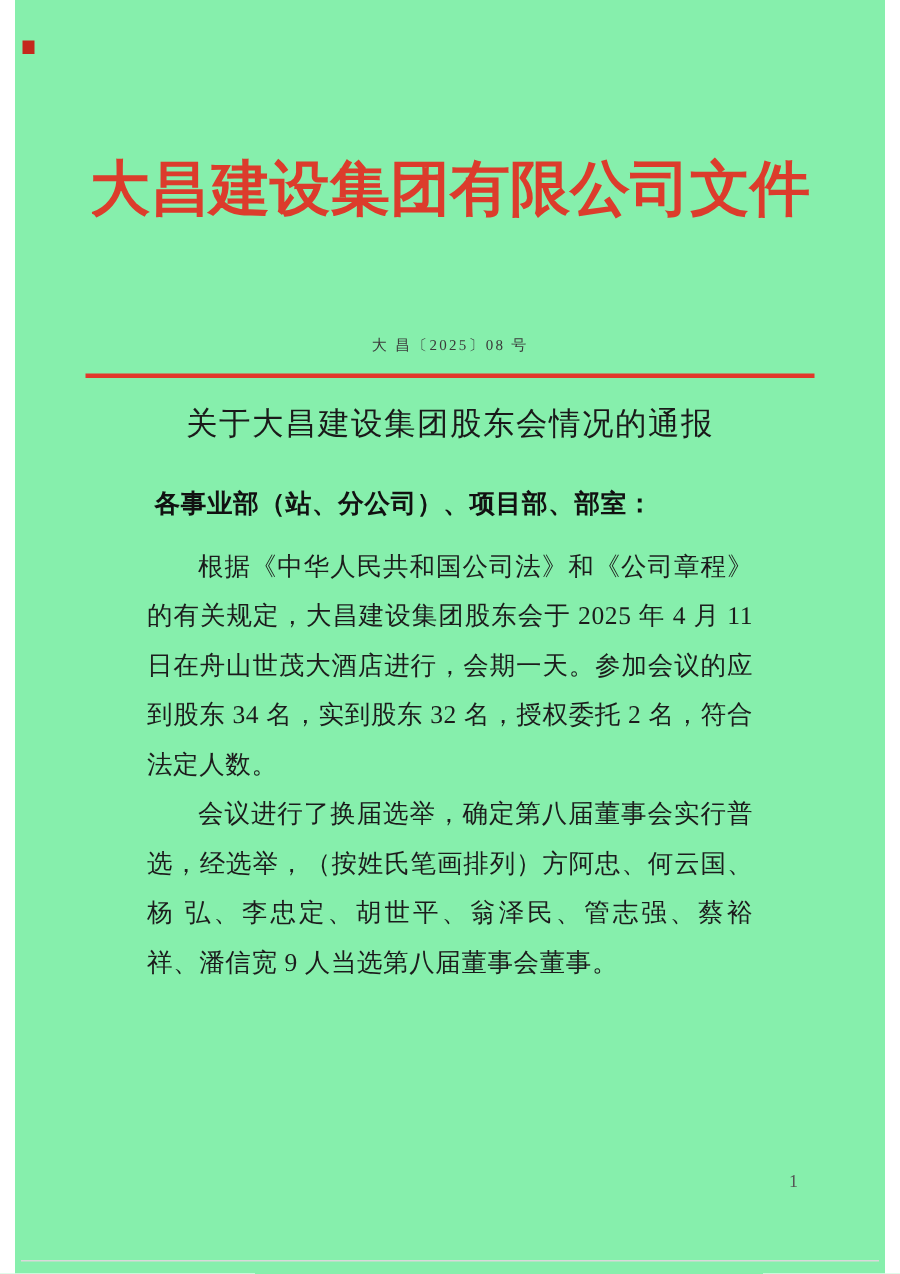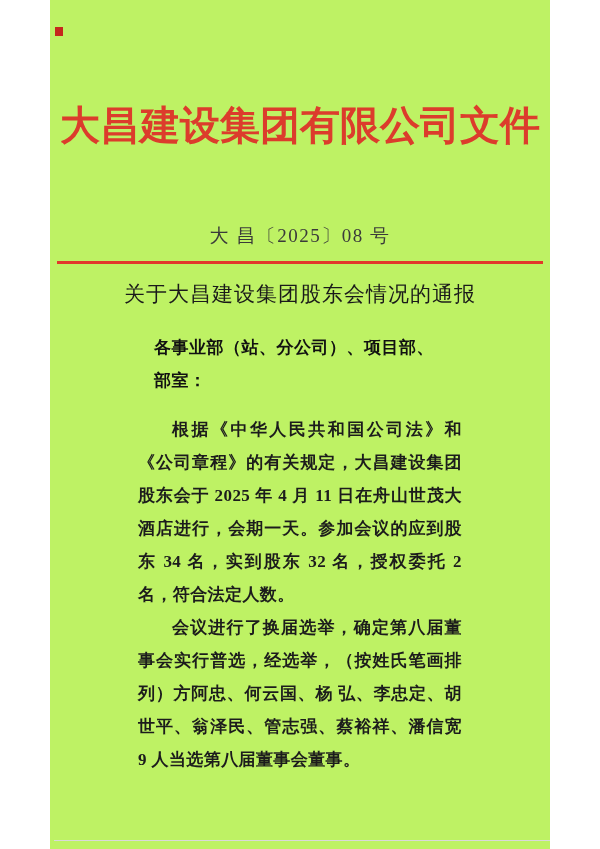--- a/index.html
+++ b/index.html
@@ -2,24 +2,24 @@
 <html><head>
 <meta charset="utf-8">
 <style>
   html, body {
     margin: 0;
     padding: 0;
     background: #ffffff;
   }
   .sheet {
     position: relative;
-    width: 500px;
+    width: 580px;
     height: 849px;
     margin: 0 auto;
-    background: #bef264;
+    background: #86efac;
     overflow: hidden;
     font-family: "Liberation Serif", "DejaVu Serif", serif;
     color: #222222;
   }
   .red-mark {
     position: absolute;
     left: 5px;
     top: 27px;
     width: 8px;
     height: 9px;
@@ -31,21 +31,21 @@
     text-align: center;
     font-size: 40px;
     line-height: 1.15;
     font-weight: bold;
     letter-spacing: 0px;
     color: #dc3c2c;
   }
   .doc-number {
     margin-top: 74px;
     text-align: center;
-    font-size: 19px;
+    font-size: 10px;
     letter-spacing: 1.5px;
     color: #3a3a3a;
   }
   .red-rule {
     margin: 12px auto 0 auto;
     width: 486px;
     height: 3px;
     background: #e2382b;
   }
   .doc-title {
@@ -54,37 +54,36 @@
     font-size: 21px;
     font-weight: normal;
     letter-spacing: 1px;
     color: #1a1a1a;
     line-height: 30px;
   }
   .body-block {
     margin: 22px 88px 0 88px;
   }
   .salutation {
-    margin: 16px;
+    margin: 5px;
     font-size: 17px;
     line-height: 33px;
     font-weight: bold;
     letter-spacing: 0.5px;
     color: #111111;
   }
   .body-para {
     margin: 0;
     text-indent: 2em;
     font-size: 17px;
     line-height: 33px;
     letter-spacing: 0.4px;
     text-align: justify;
     text-justify: inter-ideograph;
     color: #1c1c1c;
-    font-weight: bold;
   }
   .body-para.first {
     margin-top: 9px;
   }
   .page-number {
     position: absolute;
     left: 516px;
     top: 780px;
     font-size: 12px;
     color: #555555;

